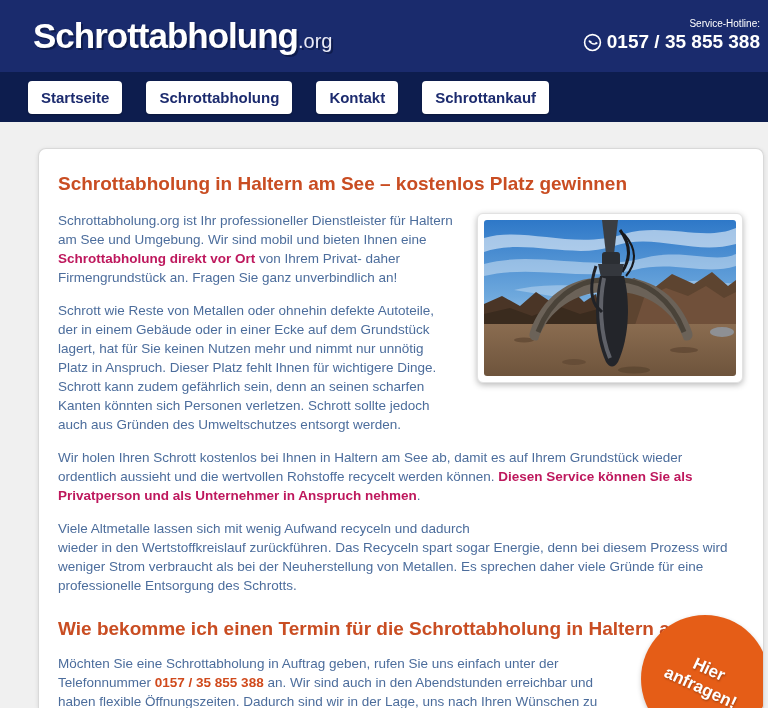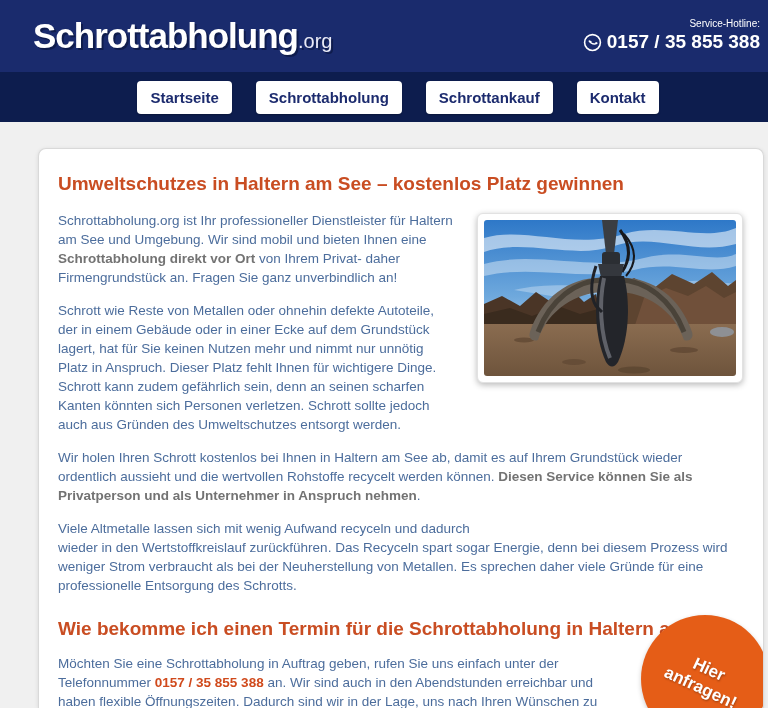--- a/index.html
+++ b/index.html
@@ -18,39 +18,39 @@
   .logo { color:#ffffff; font-weight:bold; font-size:35px; letter-spacing:-1px;
     text-shadow:2px 2px 0 rgba(8,16,50,0.55); cursor:pointer; white-space:nowrap; }
   .logo .org { font-size:20px; font-weight:normal; letter-spacing:0; color:#e9eaf6; }
   .hotline { text-align:right; color:#ffffff; line-height:1.3; padding-right:2px; }
   .hotline-label { font-size:10px; }
   .hotline-number { font-size:19px; font-weight:bold; display:flex; align-items:center; gap:5px; justify-content:flex-end; }
   .phone-icon svg { display:block; }
   
   .nav {
     height:50px; background:#0d1d4e;
-    display:flex; align-items:center; justify-content:center; gap:24px;
+    display:flex; align-items:center; justify-content:flex-start; gap:24px;
     padding-left:28px;
   }
   .nav-btn {
     background:#ffffff; color:#1c2b6e; font-family:"Liberation Sans", sans-serif;
     font-weight:bold; font-size:15px; padding:8px 13px; border:none;
     border-radius:4px; cursor:pointer; box-shadow:0 1px 2px rgba(0,0,0,0.25);
   }
   
   .card {
     position:absolute; left:38px; top:148px; width:726px; height:560px;
     background:#ffffff; border:1px solid #d9d9d9; border-bottom:none;
     border-radius:8px 8px 0 0; box-shadow:0 1px 4px rgba(0,0,0,0.10);
     padding:20px 20px 0 19px; overflow:hidden;
   }
   h1.title { color:#c94d22; font-size:19px; font-weight:bold; margin:4px 0 16px; }
   h2.subtitle { color:#c94d22; font-size:19px; font-weight:bold; line-height:24px; margin:22px 0 13px; }
   p.body { color:#4c6d9c; font-size:13.5px; line-height:19px; margin:0 0 14px; }
-  .navy-bold { color:#737373; font-weight:bold; }
+  .navy-bold { color:#be185d; font-weight:bold; }
   .phone-inline { color:#d04a1c; font-weight:bold; cursor:pointer; }
   .p-cta { padding-right:118px; }
   
   .photo-frame {
     float:right; width:266px; height:170px; background:#ffffff;
     border:1px solid #e2e2e2; border-radius:6px; padding:6px;
     margin:2px 0 42px 20px; box-shadow:0 2px 6px rgba(0,0,0,0.28);
   }
   .photo-frame svg { display:block; border-radius:3px; }
   
@@ -83,27 +83,27 @@
           </svg>
         </span>
         <span>0157 / 35 855 388</span>
       </div>
     </div>
   </div>
 
   <div class="nav">
     <button class="nav-btn">Startseite</button>
     <button class="nav-btn">Schrottabholung</button>
+    <button class="nav-btn">Kontakt</button>
     <button class="nav-btn">Schrottankauf</button>
-    <button class="nav-btn">Kontakt</button>
   </div>
 
   <div class="card">
 
-    <h1 class="title">Umweltschutzes in Haltern am See – kostenlos Platz gewinnen</h1>
+    <h1 class="title">Schrottabholung in Haltern am See – kostenlos Platz gewinnen</h1>
 
     <div class="photo-frame">
       <svg width="252" height="156" viewBox="0 0 252 156">
         <defs>
           <linearGradient id="sky" x1="0" y1="0" x2="0" y2="1">
             <stop offset="0" stop-color="#2e78c8"></stop>
             <stop offset="0.7" stop-color="#6fa9dd"></stop>
             <stop offset="1" stop-color="#a8c9e8"></stop>
           </linearGradient>
           <linearGradient id="gnd" x1="0" y1="0" x2="0" y2="1">

